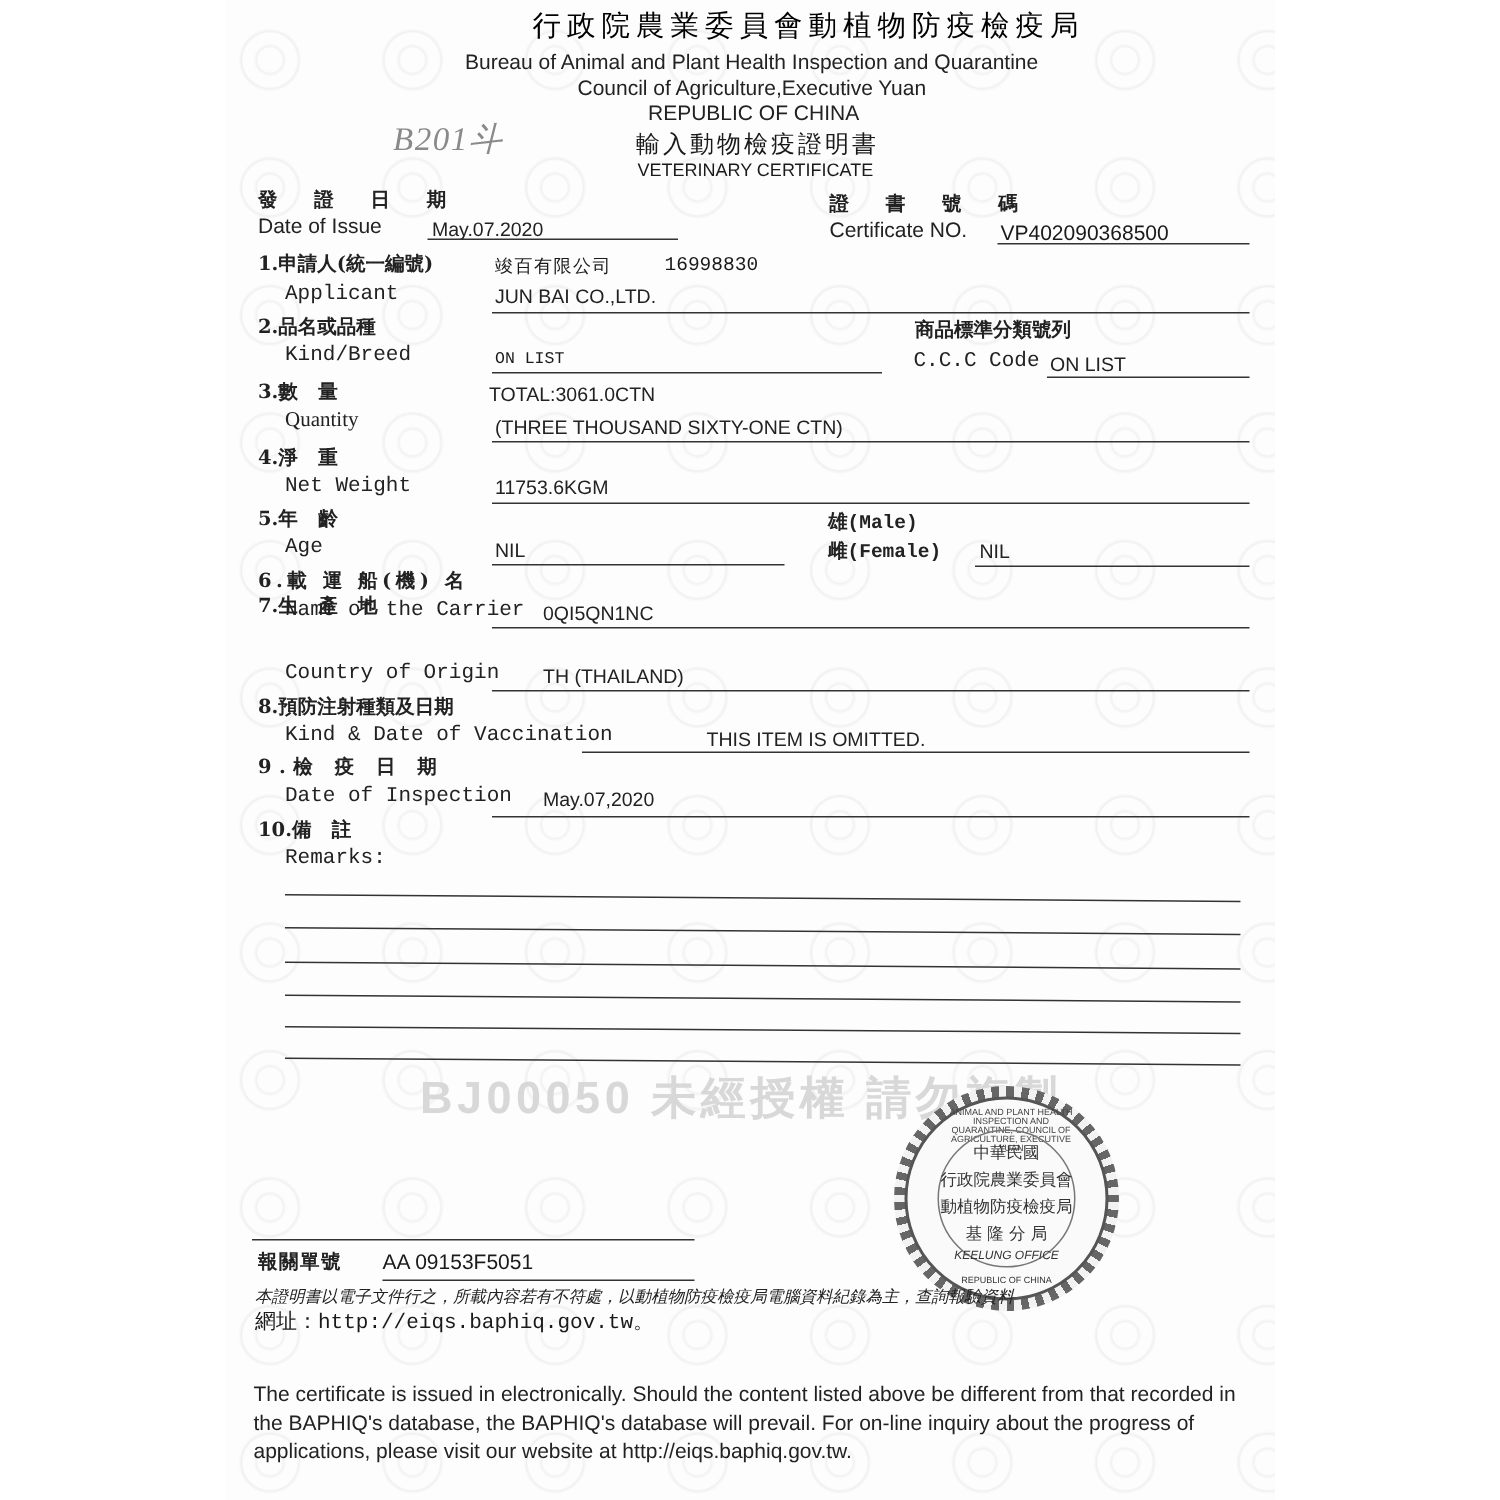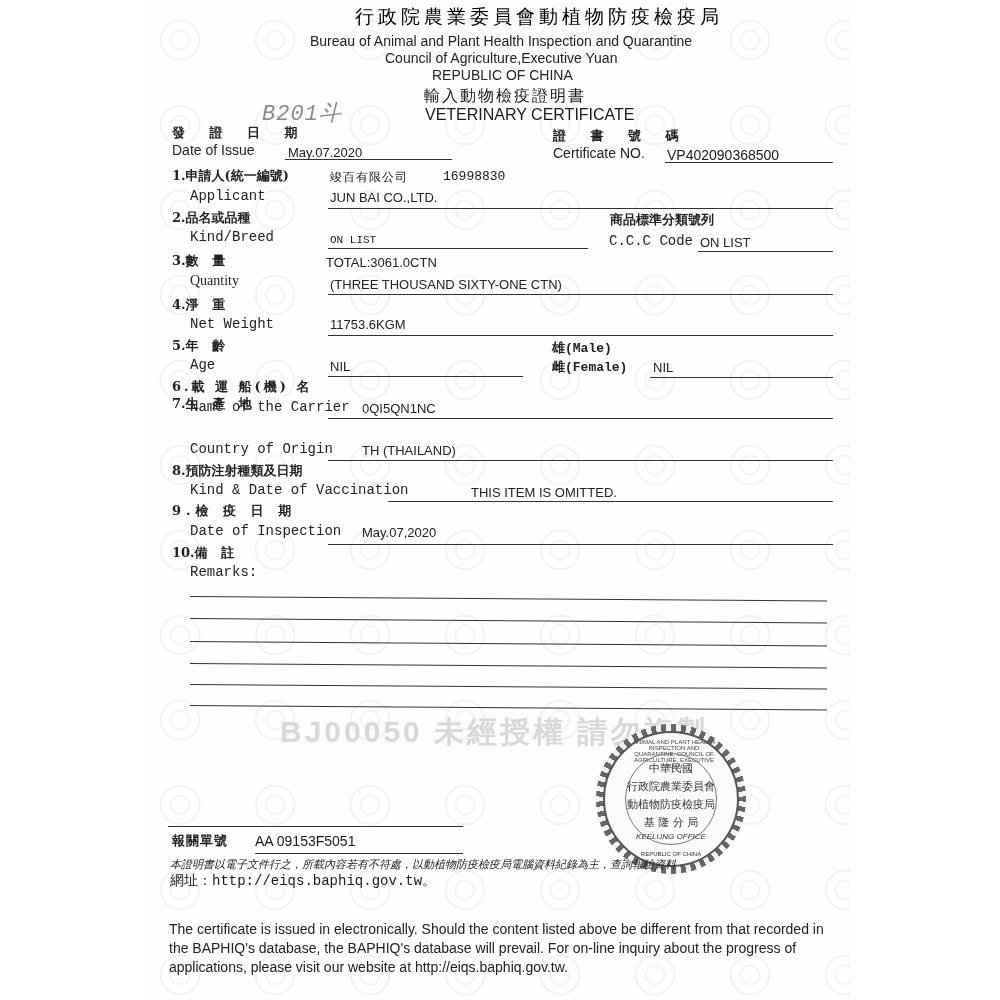--- a/index.html
+++ b/index.html
@@ -21,21 +21,21 @@
   .abs { position: absolute; white-space: nowrap; }
   .zh { font-family: "DejaVu Serif", serif; }
   .mono { font-family: "Liberation Mono", "DejaVu Sans Mono", monospace; }
   .uline { position: absolute; height: 0; border-top: 1.5px solid #333; }
   .header-zh { font-size: 19px; letter-spacing: 4px; color: #000000; }
   .header-en { font-size: 14px; color: #222; }
   .lbl-zh { font-size: 13px; font-weight: bold; letter-spacing: 2px; color: #222; }
   .lbl-en { font-size: 14px; color: #222; }
   .lbl-mono { font-size: 14px; color: #222; }
   .val { font-size: 13px; color: #222; }
-  .handwrite { font-family: Liberation Mono, monospace; font-size: 22px; color: #8a8a8a; font-style: italic; letter-spacing: 1px; margin-top: 20px; }
+  .handwrite { font-family: Liberation Serif, serif; font-size: 22px; color: #8a8a8a; font-style: italic; letter-spacing: 1px; }
   .watermark { font-size: 30px; color: #d8d8d8; letter-spacing: 3px; font-weight: bold; }
   .seal {
     position: absolute; left: 596px; top: 724px; width: 150px; height: 150px; border-radius: 50%;
     background: repeating-conic-gradient(#666 0deg 4deg, #f2f2f2 4deg 8deg);
   }
   .seal-inner {
     position: absolute; left: 7px; top: 7px; width: 136px; height: 136px; border-radius: 50%;
     background: #fafafa; border: 2px solid #555; box-sizing: border-box;
   }
   .seal-inner2 {
@@ -52,21 +52,21 @@
 
 <div class="page"></div>
 <div class="bg-pattern"></div>
 
 <div class="abs zh header-zh" style="left:355px; top:4px;">行政院農業委員會動植物防疫檢疫局</div>
 <div class="abs header-en" style="left:310px; top:33px;">Bureau of Animal and Plant Health Inspection and Quarantine</div>
 <div class="abs header-en" style="left:385px; top:50px;">Council of Agriculture,Executive Yuan</div>
 <div class="abs header-en" style="left:432px; top:67px;">REPUBLIC OF CHINA</div>
 <div class="abs handwrite" style="left:262px; top:78px;">B201斗</div>
 <div class="abs zh" style="left:424px; top:86px; font-size:16px; letter-spacing:2px;">輸入動物檢疫證明書</div>
-<div class="abs" style="left:425px; top:106px; font-size:16px;">VETERINARY CERTIFICATE</div>
+<div class="abs" style="left:425px; top:106px; font-size:12px;">VETERINARY CERTIFICATE</div>
 
 <div class="abs zh lbl-zh" style="left:172px; top:124px; letter-spacing:10px;">發 證 日 期</div>
 <div class="abs lbl-en" style="left:172px; top:142px;">Date of Issue</div>
 <div class="abs val" style="left:288px; top:145px;">May.07.2020</div>
 <div class="uline" style="left:285px; top:159px; width:167px;"></div>
 
 <div class="abs zh lbl-zh" style="left:553px; top:127px; letter-spacing:10px;">證 書 號 碼</div>
 <div class="abs lbl-en" style="left:553px; top:145px;">Certificate NO.</div>
 <div class="abs" style="left:667px; top:147px; font-size:14px;">VP402090368500</div>
 <div class="uline" style="left:665px; top:162px; width:168px;"></div>

